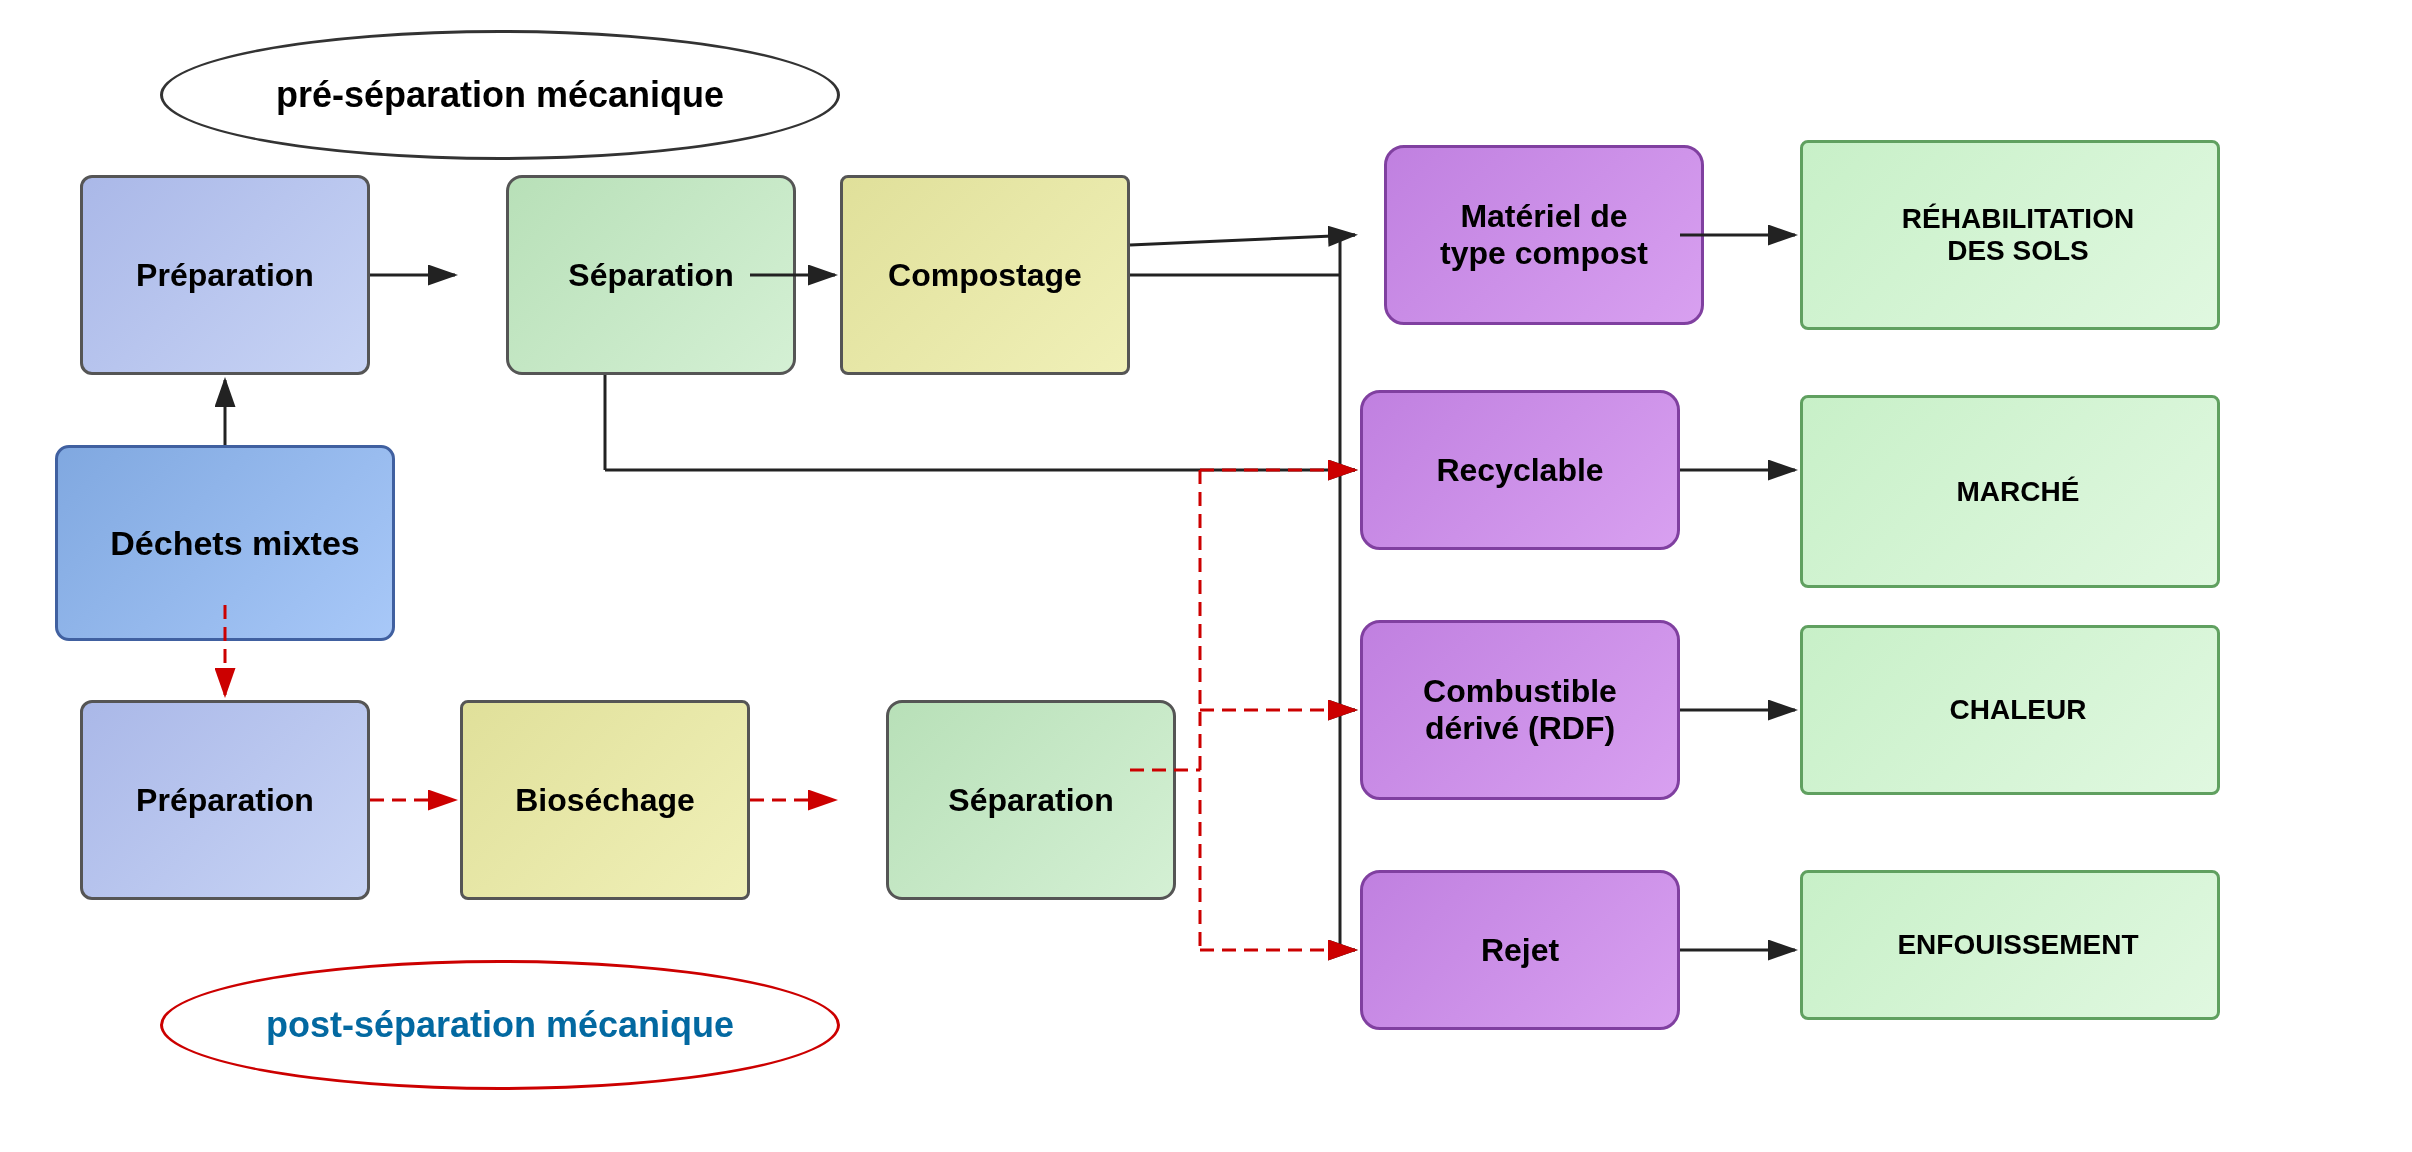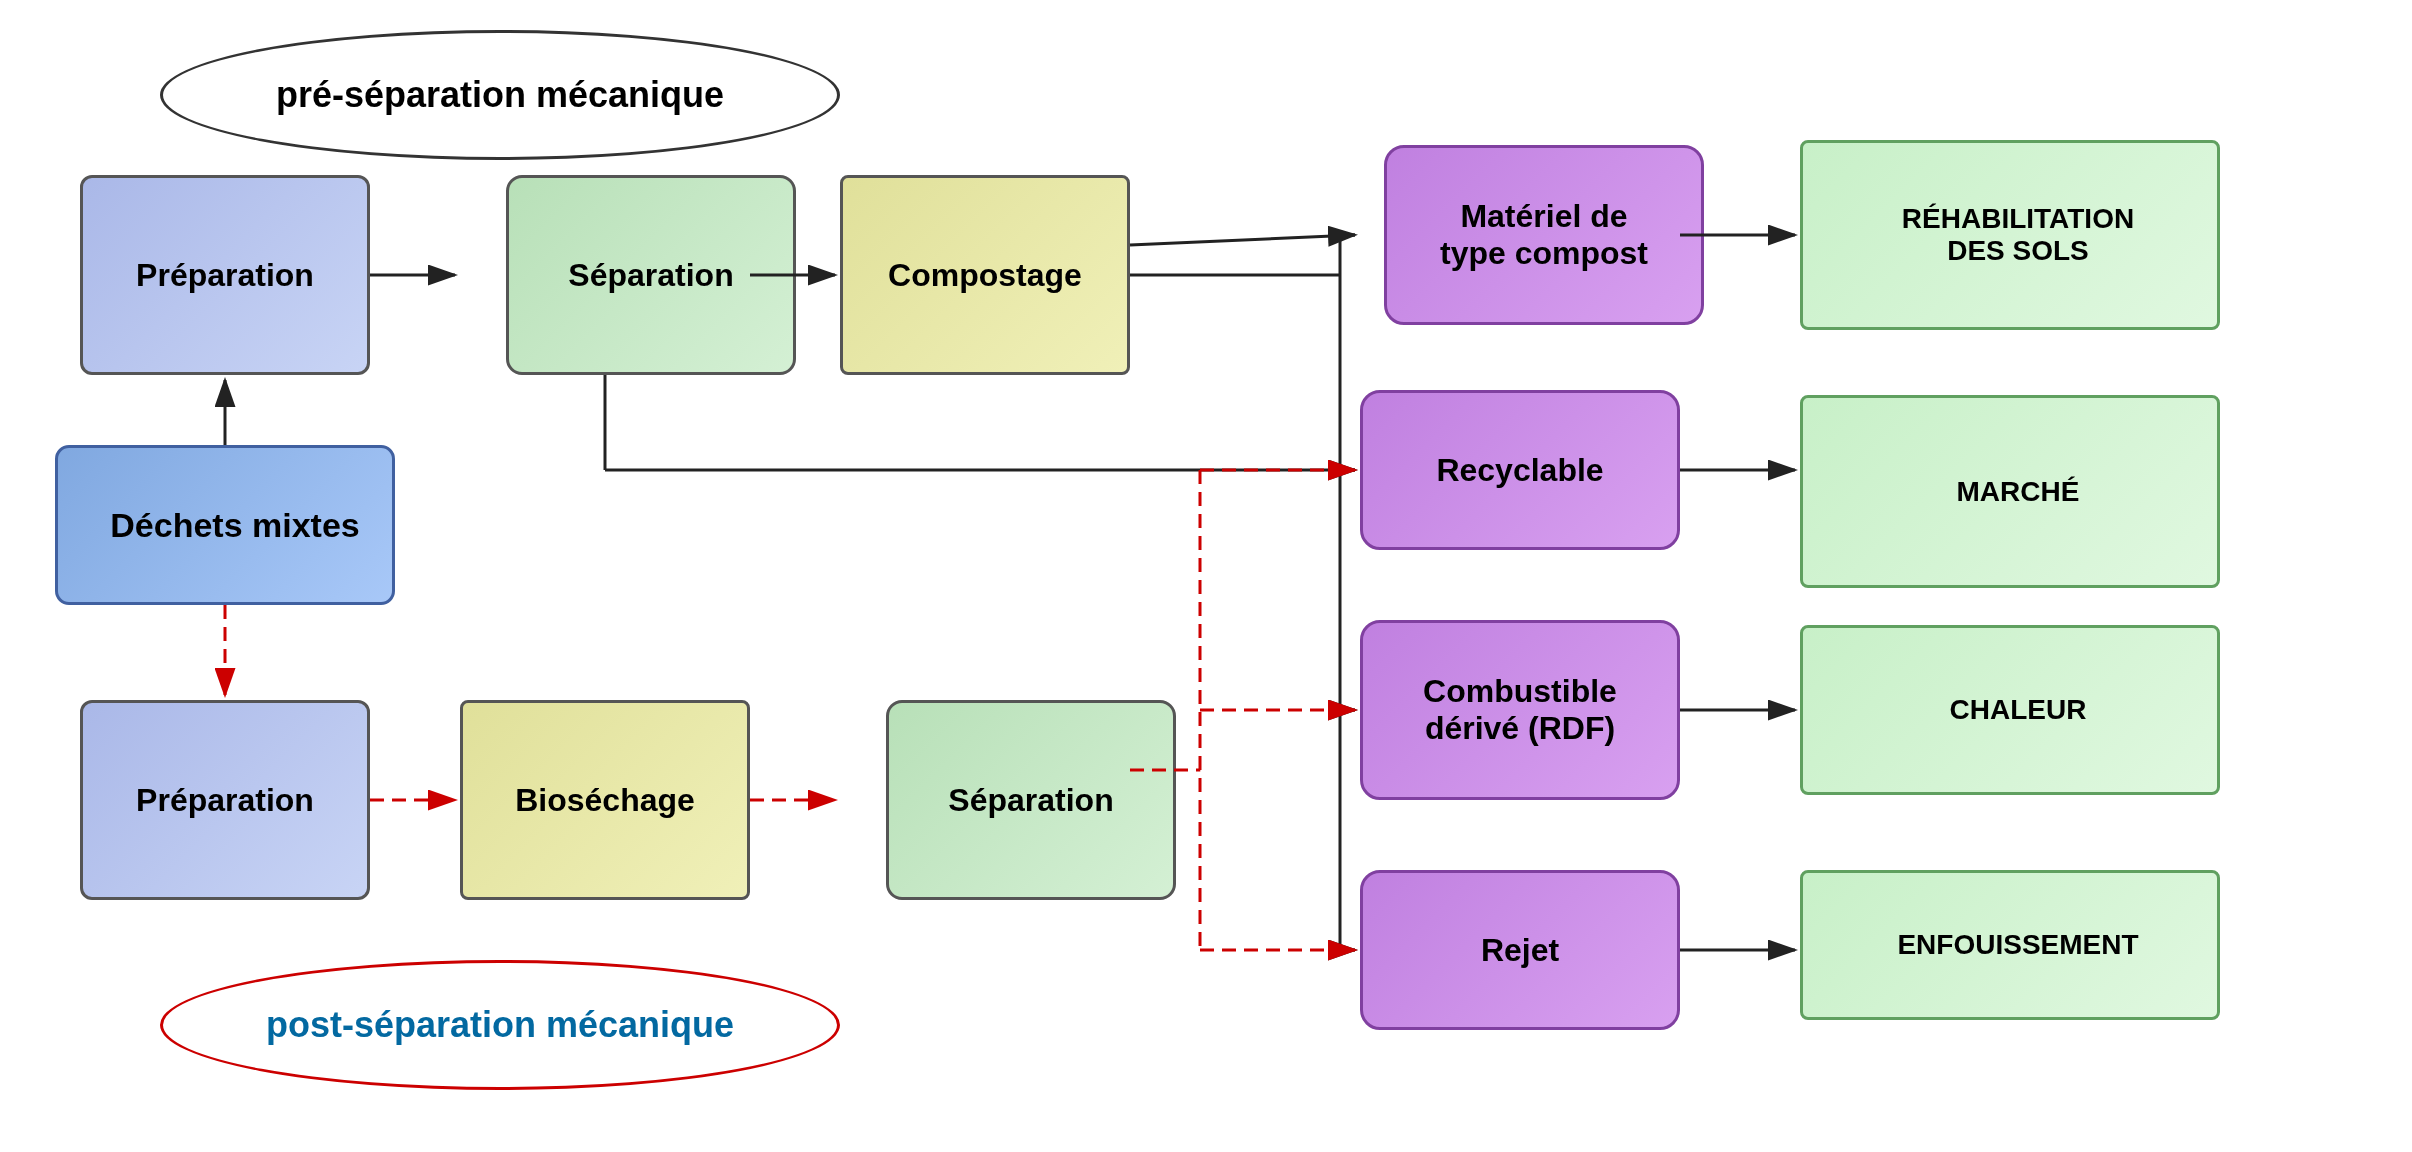--- a/index.html
+++ b/index.html
@@ -114,21 +114,21 @@
   </div>
 
   <div class="box box-green font-medium" style="left: 460px; top: 175px; width: 290px; height: 200px;">
     <span>Séparation</span>
   </div>
 
   <div class="box box-yellow font-medium" style="left: 840px; top: 175px; width: 290px; height: 200px;">
     <span>Compostage</span>
   </div>
 
-  <div class="box box-blue-special font-medium" style="left: 55px; top: 445px; width: 340px; height: 160px; font-size: 34px; padding-left: 20px;">
+  <div class="box box-blue-special font-medium" style="left: 55px; top: 445px; width: 340px; height: 196px; font-size: 34px; padding-left: 20px;">
     <span>Déchets mixtes</span>
   </div>
 
   <div class="box box-blue font-medium" style="left: 80px; top: 700px; width: 290px; height: 200px;">
     <span>Préparation</span>
   </div>
 
   <div class="box box-yellow font-medium" style="left: 460px; top: 700px; width: 290px; height: 200px;">
     <span>Bioséchage</span>
   </div>

